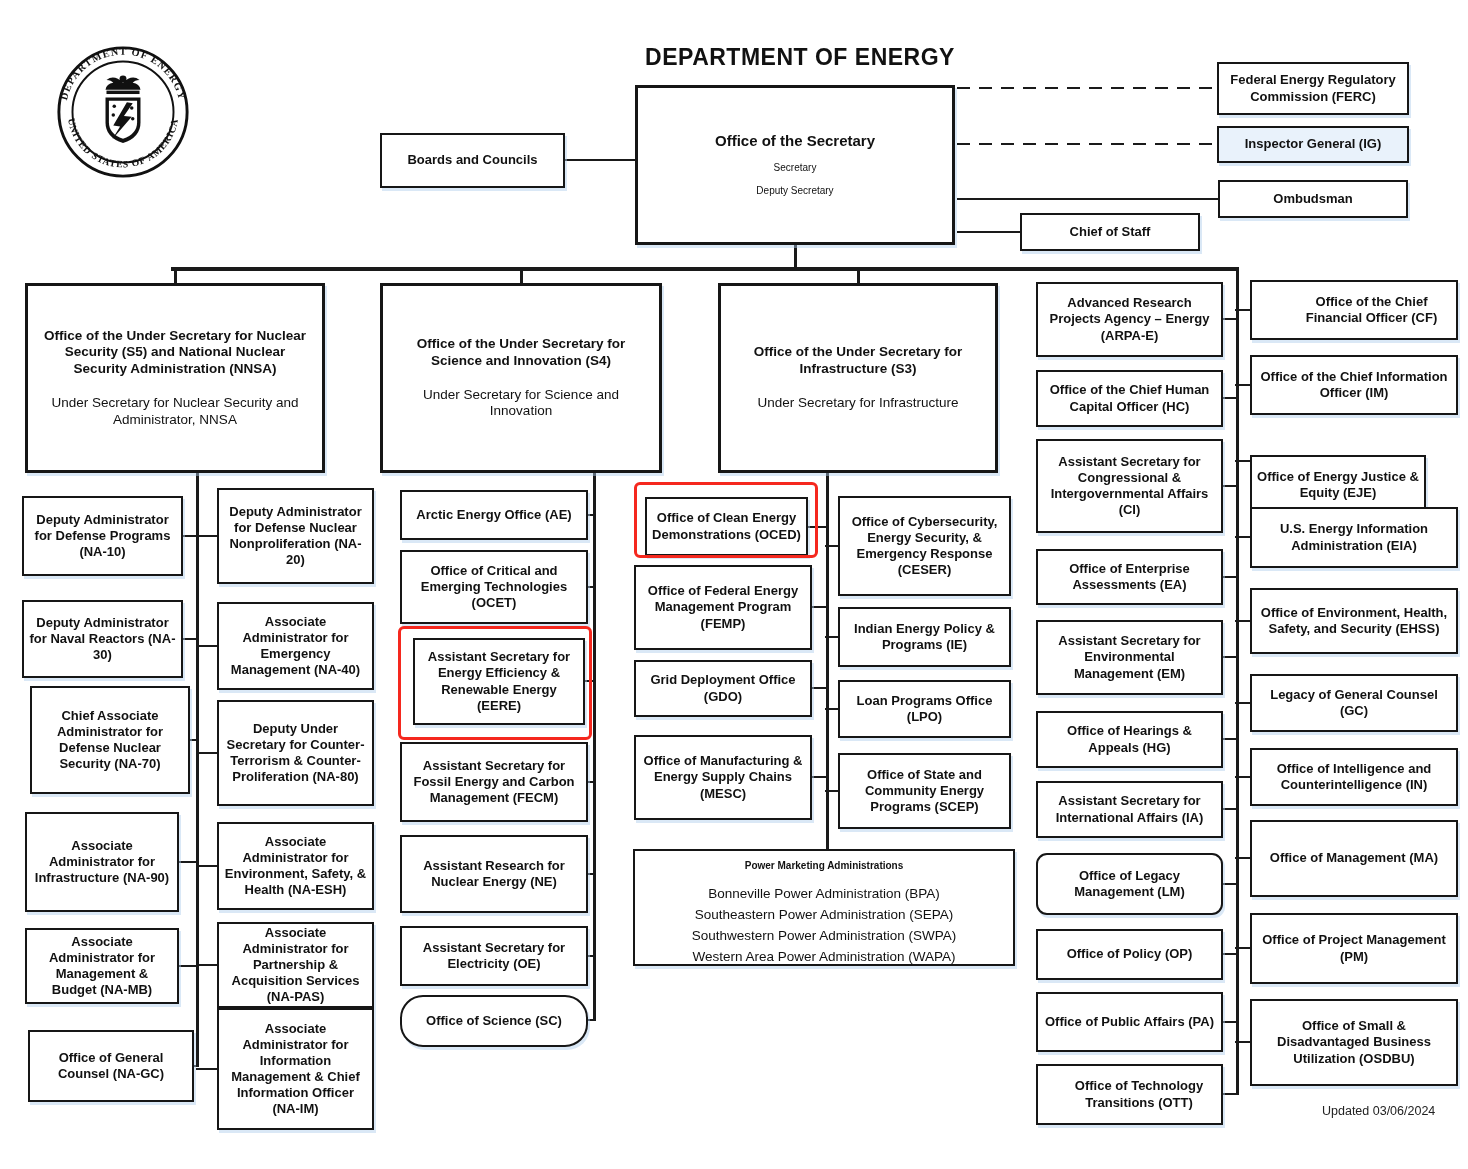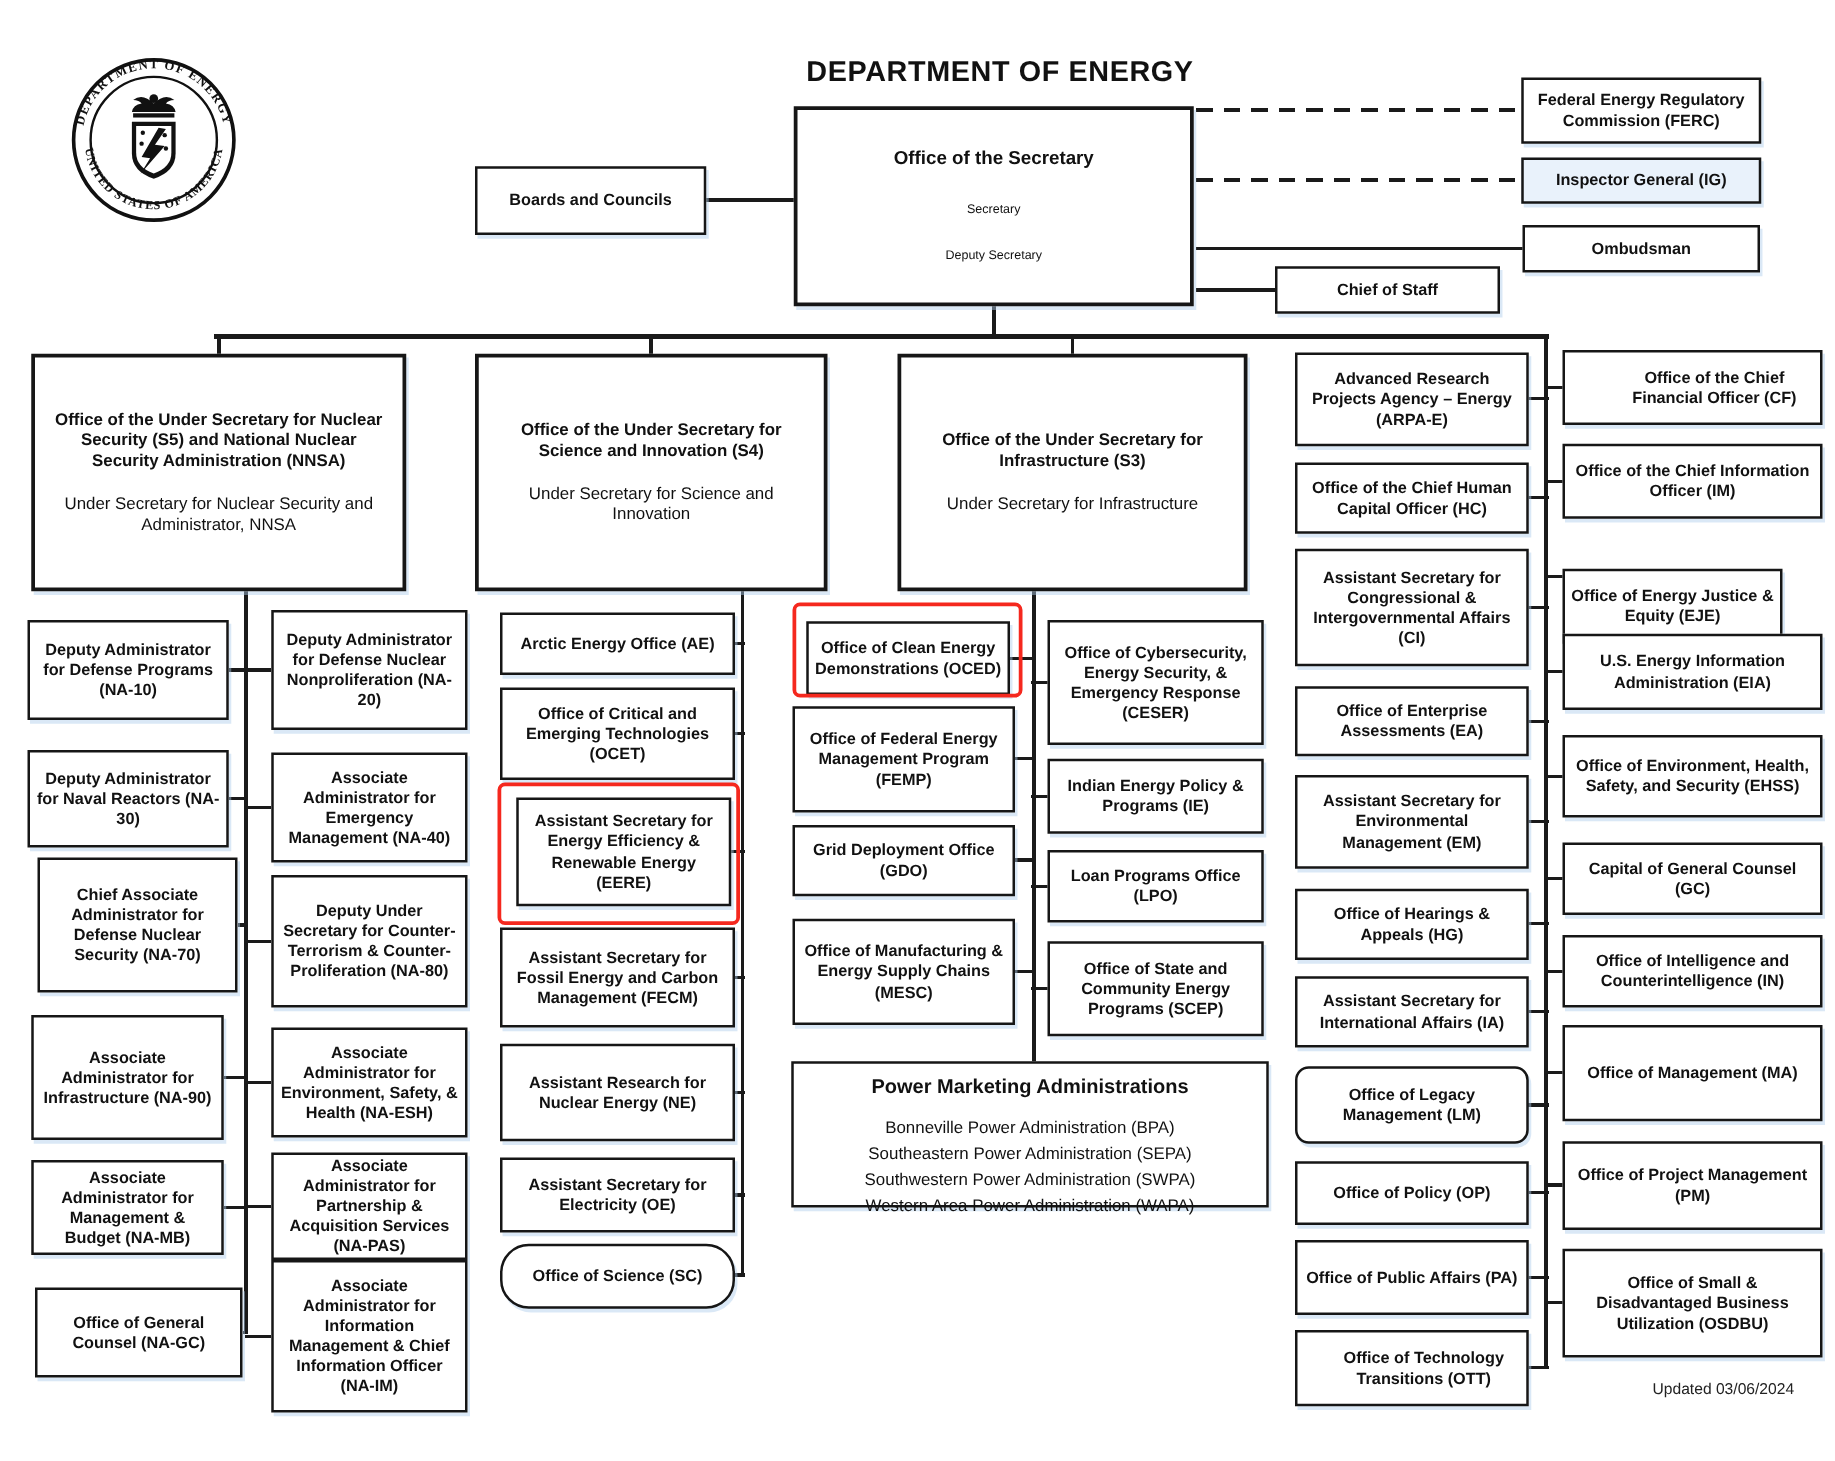--- a/index.html
+++ b/index.html
@@ -19,25 +19,25 @@
     position:absolute;box-sizing:border-box;background:#fff;
     border:2.5px solid #161616;
     display:flex;flex-direction:column;align-items:center;justify-content:center;
     text-align:center;font-size:13px;font-weight:bold;line-height:1.24;
     padding:2px 5px;box-shadow:2px 3px 0 rgba(173,203,235,.45);
   }
   .box.thick{border-width:3px;}
   .box.tint{background:#e9f2fb;}
   .usec{gap:17px;padding:6px 12px;font-size:13.5px;}
   .usec .sub{font-weight:normal;font-size:13.5px;}
-  .sec{gap:25px;}
+  .sec{gap:11px;}
   .sec .t{font-size:15px;}
   .sec .sub{font-weight:normal;font-size:10px;}
   .pma{justify-content:flex-start;padding-top:9px;}
-  .pma .t{font-size:16px;margin-bottom:12px;}
+  .pma .t{font-size:10px;margin-bottom:12px;}
   .pma .sub{font-weight:normal;font-size:13.5px;line-height:1.55;}
   .hl{
     position:absolute;box-sizing:border-box;border:3.5px solid #f5281e;
     border-radius:6px;background:transparent;pointer-events:none;
   }
   #page-title{
     position:absolute;left:495px;top:44px;width:610px;text-align:center;
     font-size:23px;font-weight:bold;letter-spacing:.5px;
   }
   #updated{position:absolute;left:1322px;top:1104px;width:140px;font-size:12.5px;color:#222;}
@@ -225,21 +225,21 @@
   <div class="box" style="left:1036px;top:853px;width:187px;height:62px;border-radius:11px;">Office of Legacy Management (LM)</div>
   <div class="box" style="left:1036px;top:929px;width:187px;height:51px;">Office of Policy (OP)</div>
   <div class="box" style="left:1036px;top:992px;width:187px;height:60px;">Office of Public Affairs (PA)</div>
   <div class="box" style="left:1036px;top:1064px;width:187px;height:61px;padding-left:24px;">Office of Technology Transitions (OTT)</div>
 
   <div class="box" style="left:1250px;top:280px;width:208px;height:60px;padding-left:40px;">Office of the Chief Financial Officer (CF)</div>
   <div class="box" style="left:1250px;top:355px;width:208px;height:60px;">Office of the Chief Information Officer (IM)</div>
   <div class="box" style="left:1250px;top:431px;width:176px;height:60px;margin-top:24px;">Office of Energy Justice &amp; Equity (EJE)</div>
   <div class="box" style="left:1250px;top:507px;width:208px;height:61px;">U.S. Energy Information Administration (EIA)</div>
   <div class="box" style="left:1250px;top:588px;width:208px;height:66px;">Office of Environment, Health, Safety, and Security (EHSS)</div>
-  <div class="box" style="left:1250px;top:674px;width:208px;height:58px;">Capital of General Counsel (GC)</div>
+  <div class="box" style="left:1250px;top:674px;width:208px;height:58px;">Legacy of General Counsel (GC)</div>
   <div class="box" style="left:1250px;top:748px;width:208px;height:58px;">Office of Intelligence and Counterintelligence (IN)</div>
   <div class="box" style="left:1250px;top:820px;width:208px;height:77px;">Office of Management (MA)</div>
   <div class="box" style="left:1250px;top:913px;width:208px;height:71px;">Office of Project Management (PM)</div>
   <div class="box" style="left:1250px;top:999px;width:208px;height:87px;">Office of Small &amp; Disadvantaged Business Utilization (OSDBU)</div>
 
   <div class="hl" style="left: 634px; top: 482px; width: 184px; height: 76px; border-color: rgb(245, 40, 30);"></div>
   <div class="hl" style="left: 398px; top: 626px; width: 194px; height: 114px; border-color: rgb(245, 40, 30);"></div>
 
   <div id="updated">Updated 03/06/2024</div>
 </div>

